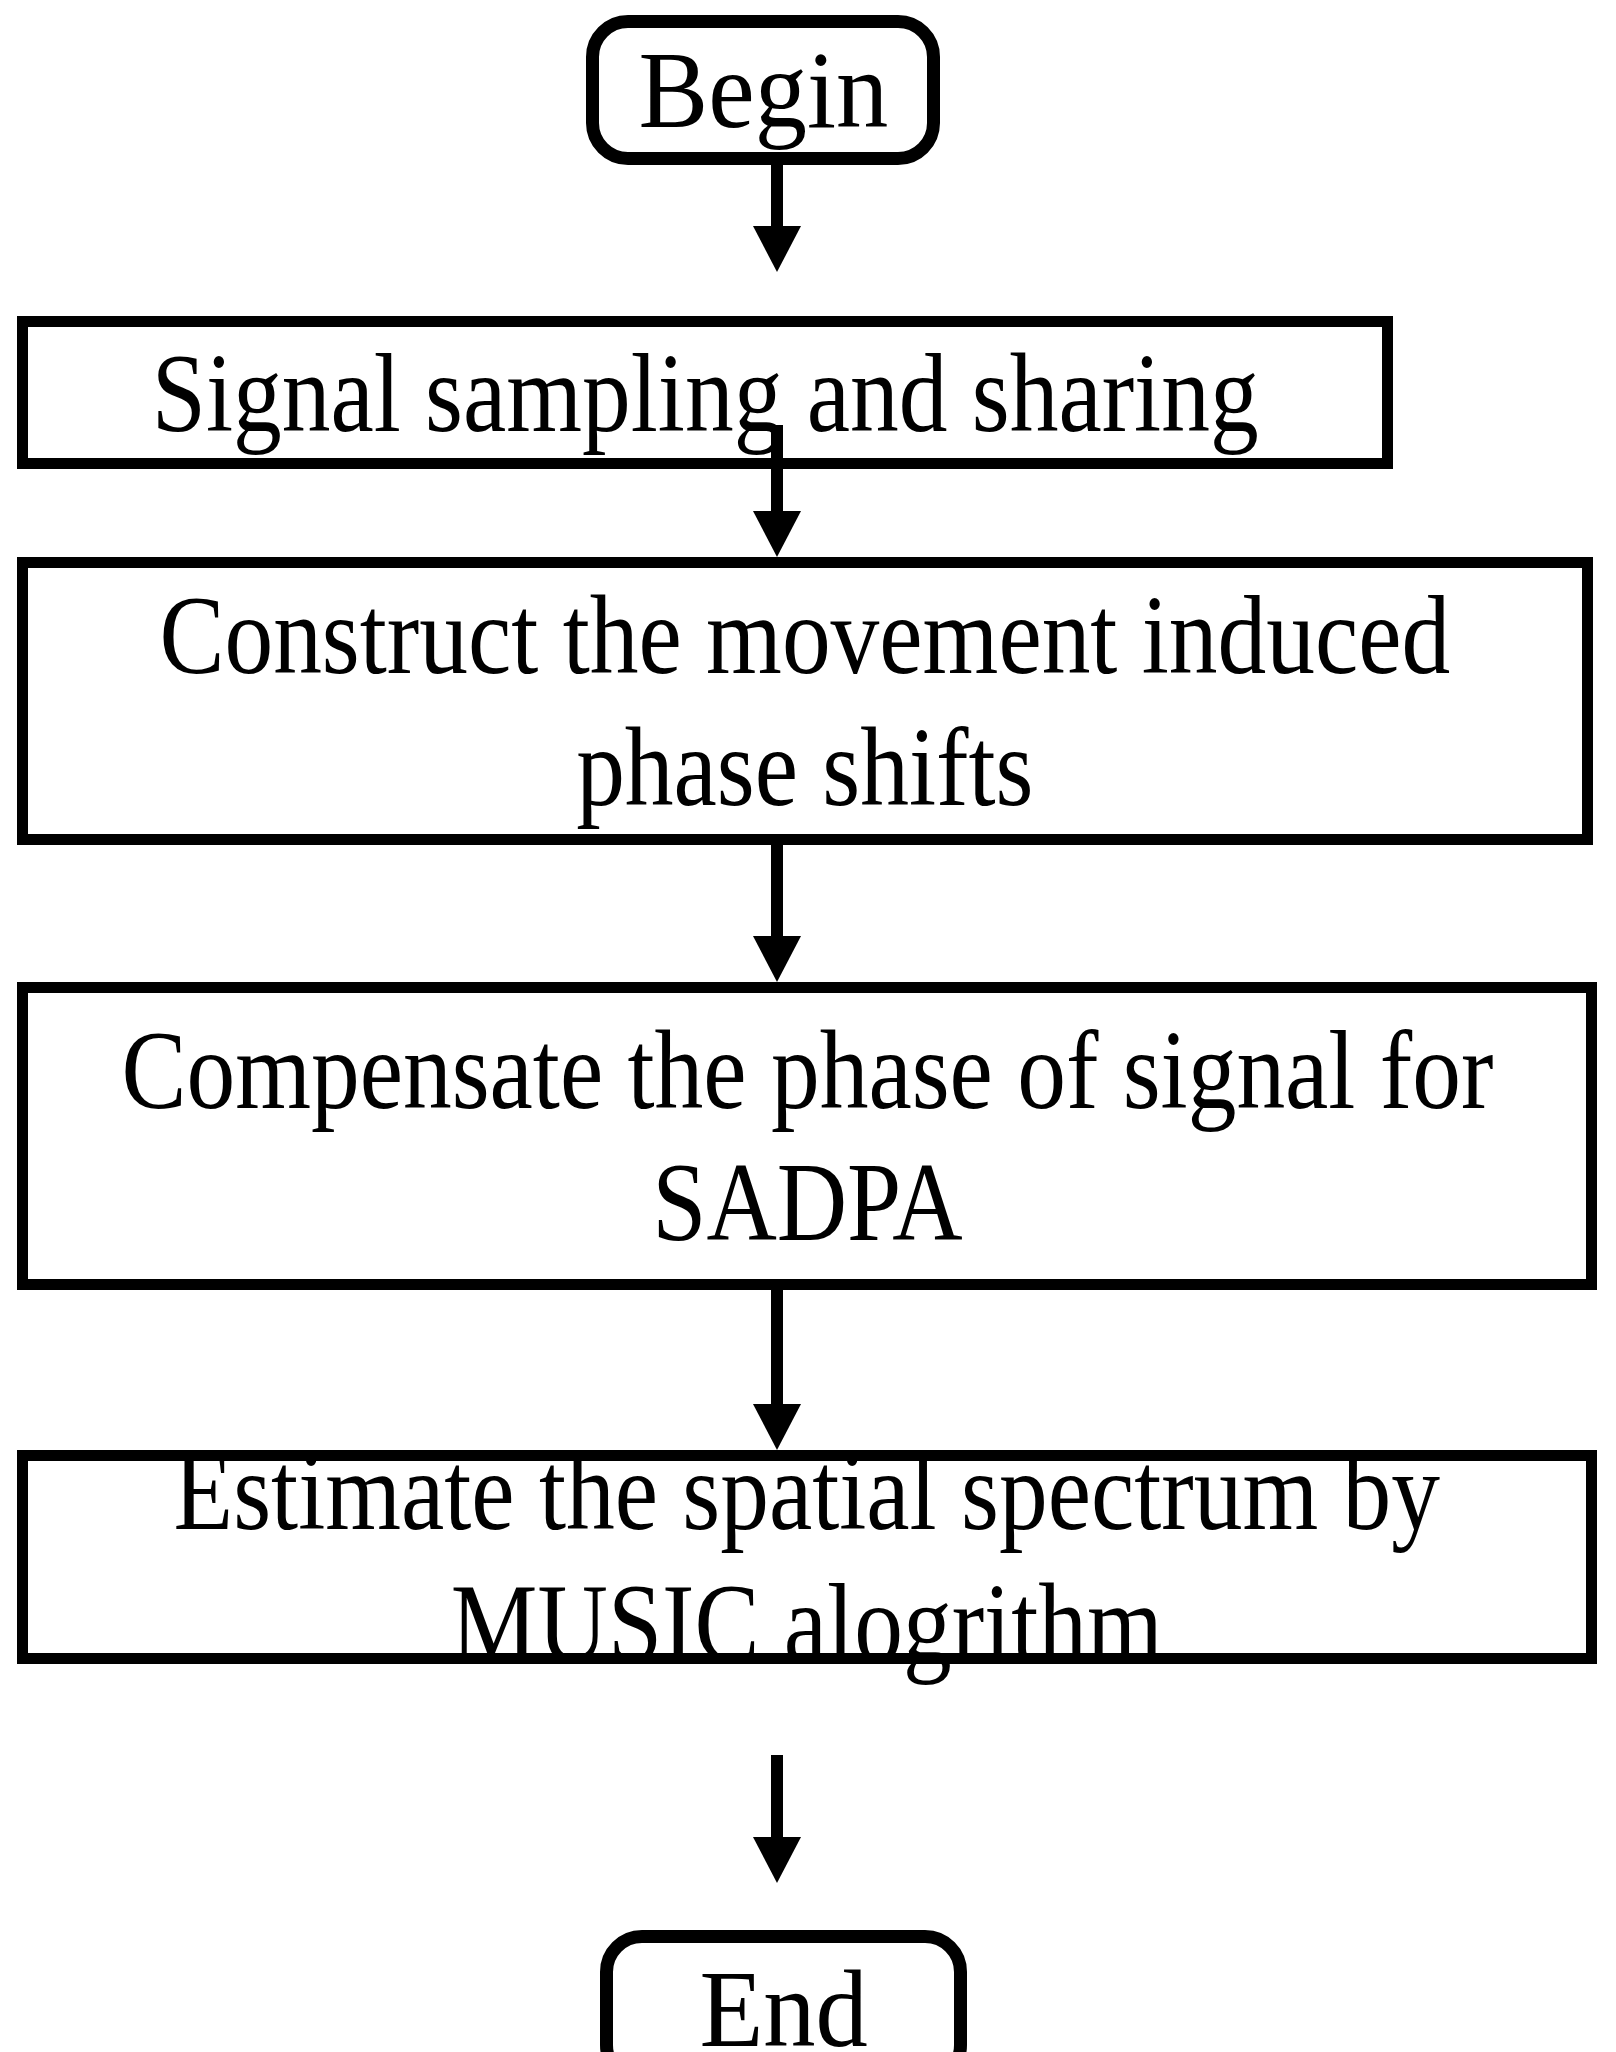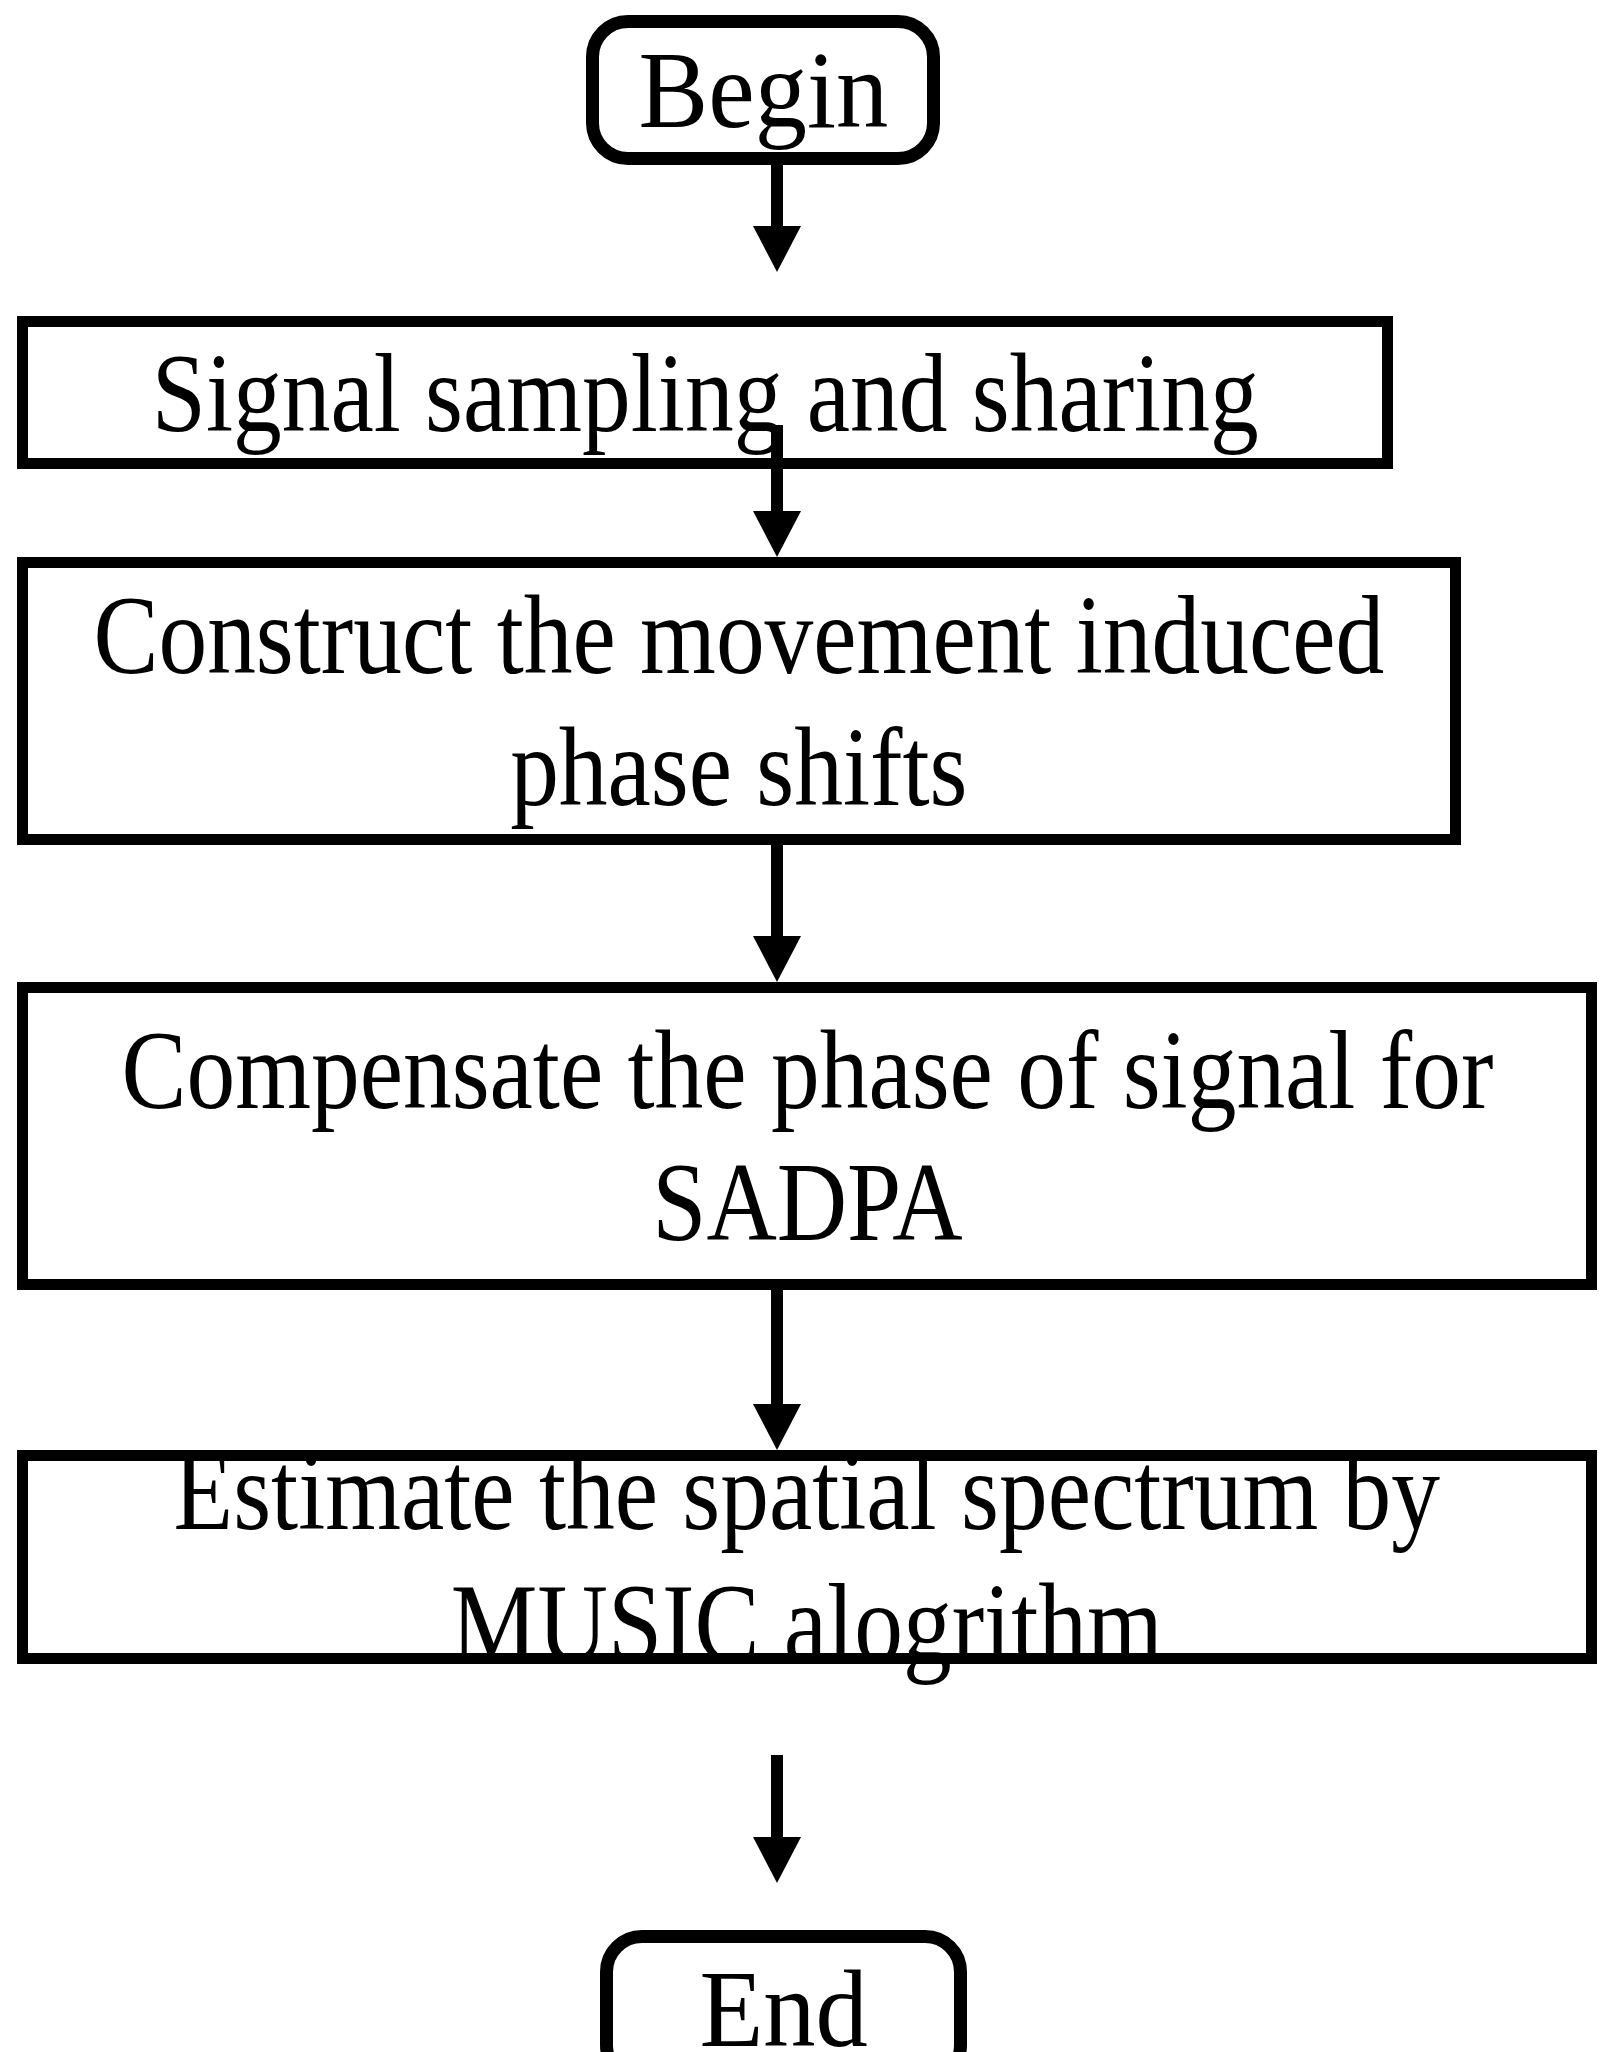--- a/index.html
+++ b/index.html
@@ -58,21 +58,21 @@
     left: 753px;
     width: 0;
     height: 0;
     border-left: 24px solid transparent;
     border-right: 24px solid transparent;
     border-top: 46px solid #000000;
   }
   
   #n-begin { left: 586px; top: 15px;   width: 354px;  height: 150px; justify-content: center; }
   #n-step1 { left: 17px;  top: 272px;  width: 1376px; height: 153px; margin-top: 44px; }
-  #n-step2 { left: 17px;  top: 557px;  width: 1444px; height: 288px; }
+  #n-step2 { left: 17px;  top: 557px;  width: 1576px; height: 288px; }
   #n-step3 { left: 17px;  top: 982px;  width: 1580px; height: 308px; }
   #n-step4 { left: 17px;  top: 1450px; width: 1580px; height: 214px; }
   #n-end   { left: 600px; top: 1883px; width: 367px;  height: 157px; margin-top: 47px; }
   
   .s-a { top: 165px;  height: 65px; }
   .h-a { top: 226px; }
   .s-b { top: 425px;  height: 90px; }
   .h-b { top: 511px; }
   .s-c { top: 845px;  height: 95px; }
   .h-c { top: 936px; }

